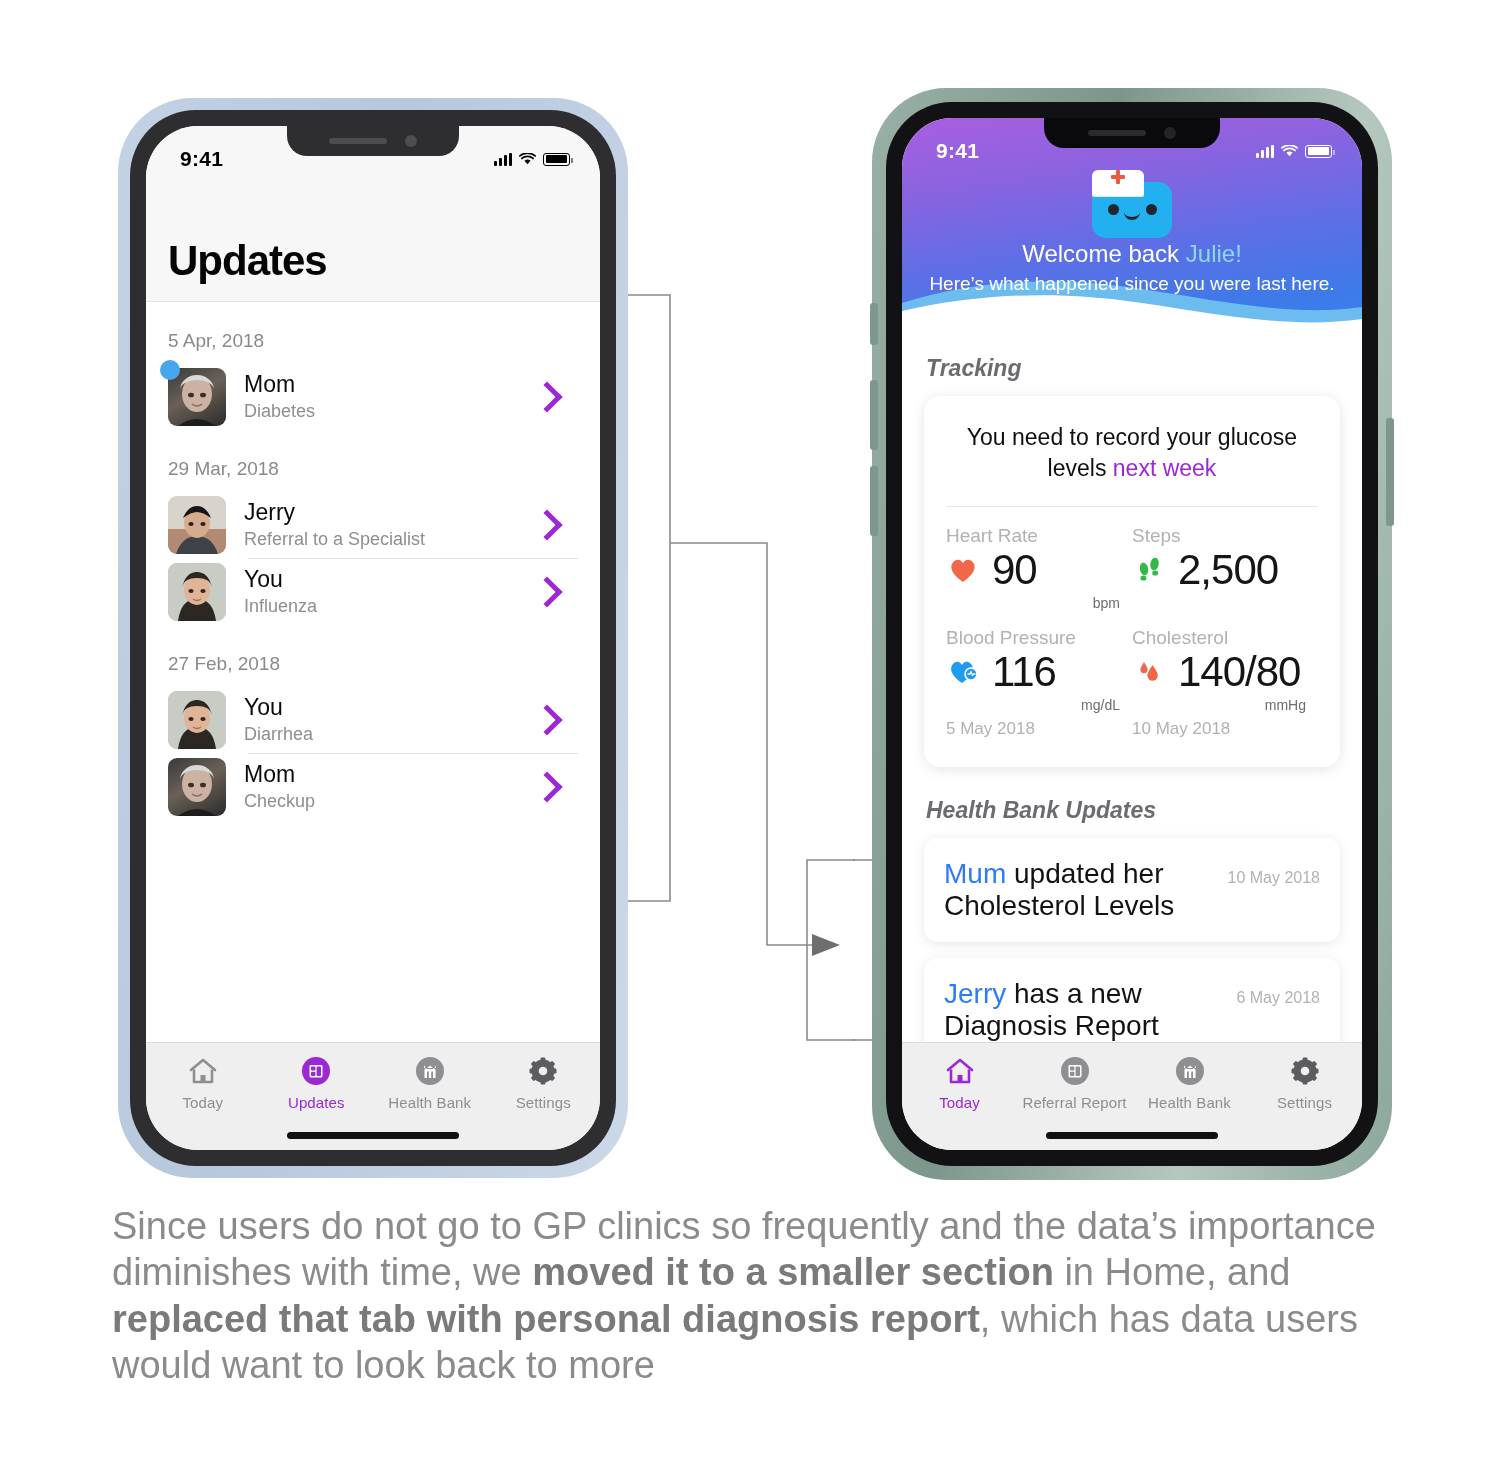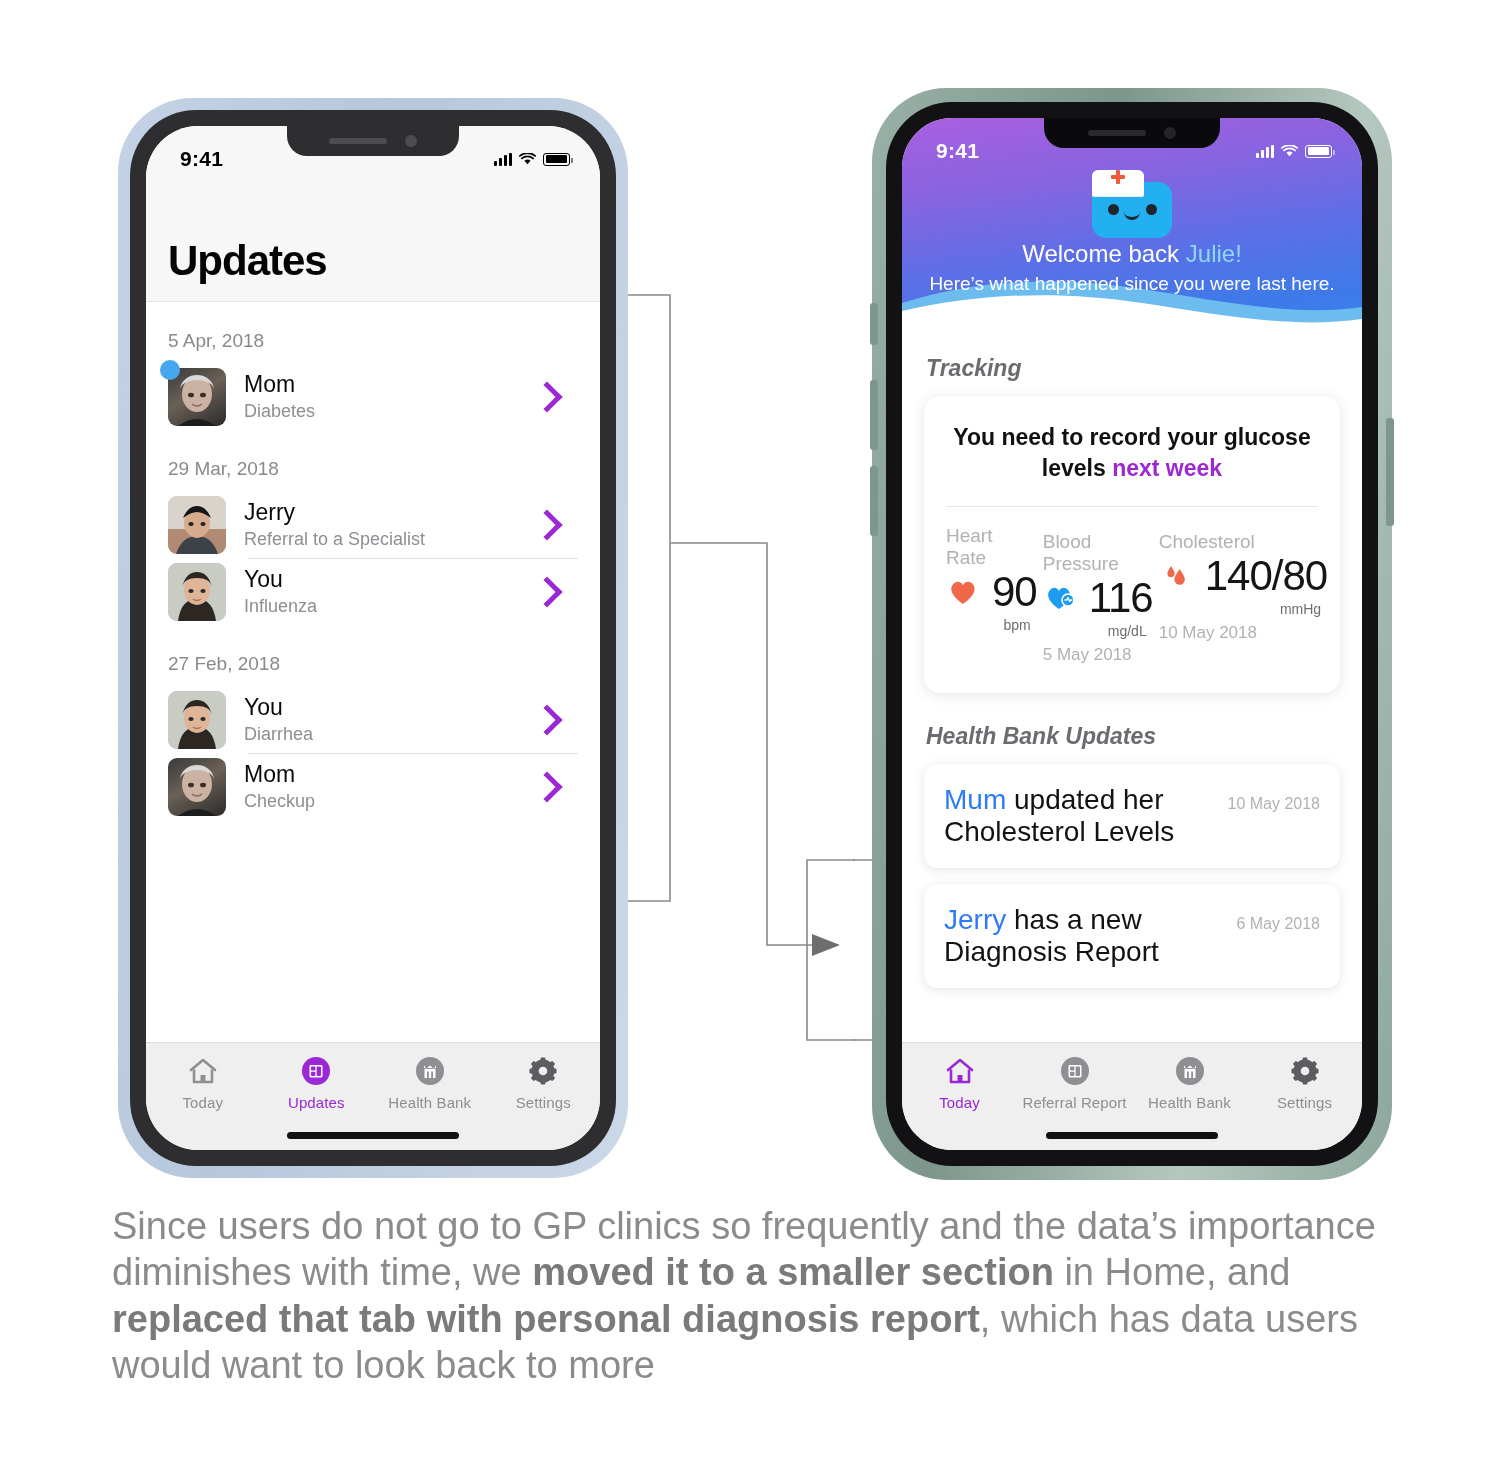--- a/index.html
+++ b/index.html
@@ -121,24 +121,24 @@
   .welcome { position:absolute; left:0; right:0; top: 122px; text-align:center; color:#fff; font-size:24px; }
   .welcome .nm { color:#8fd6f5; }
   .welcome-sub { position:absolute; left:0; right:0; top: 155px; text-align:center; color:#fff; font-size:19px; }
 
   .r-body { position:absolute; top: 215px; left:0; right:0; bottom: 108px; background:#fff; overflow:hidden; padding: 0 22px; }
   .sec-title { font-size: 23px; font-weight: bold; color:#6b6b70; margin: 22px 0 14px 2px; font-style: italic; }
   .track-card {
     background:#fff; border-radius: 16px; padding: 26px 22px 28px;
     box-shadow: 0 2px 14px rgba(0,0,0,.11);
   }
-  .glucose { text-align:center; font-size: 23px; font-weight: bold; color:#101010; line-height:1.34; }
+  .glucose { text-align:center; font-size: 23px; font-weight: normal; color:#101010; line-height:1.34; }
   .glucose .hl { color:#9c27d4; }
   .card-hr { height:1px; background:#e8e8e8; margin: 22px 0 18px; }
-  .metrics { display:grid; grid-template-columns: 1fr 1fr 1fr; row-gap: 10px; }
+  .metrics { display:grid; grid-template-columns: 1fr 1fr; row-gap: 10px; }
   .metric { padding-right: 6px; }
   .m-label { font-size: 19px; color:#b1b1b6; margin-bottom: 2px; }
   .m-valrow { display:flex; align-items:center; gap: 12px; }
   .m-ico { width: 34px; height: 30px; flex:none; display:flex; align-items:center; justify-content:center;}
   .m-val { font-size: 42px; color:#151515; letter-spacing:-1px; line-height:1; }
   .m-unit { text-align:right; font-size: 14px; color:#6d6d72; margin-top: 4px; padding-right: 6px;}
   .m-date { font-size: 17px; color:#b1b1b6; margin-top: 6px; }
 
   .hb-card {
     background:#fff; border-radius: 14px; padding: 20px 20px;
@@ -445,20 +445,35 @@
               <span class="m-ico">
                 <svg viewBox="0 0 30 26" width="30" height="26">
                     <path d="M15 25 C2 16 1 8 6.5 4 C10 1.4 13.6 3.4 15 6.2 C16.4 3.4 20 1.4 23.5 4 C29 8 28 16 15 25 Z" fill="#f0674a"></path>
                   </svg>
               </span>
               <span class="m-val">90</span>
             </div>
             <div class="m-unit">bpm</div>
           </div>
 
+          <div class="metric">
+            <div class="m-label">Steps</div>
+            <div class="m-valrow">
+              <span class="m-ico">
+                <svg viewBox="0 0 26 28" width="26" height="28">
+                  <ellipse cx="8" cy="13" rx="4.2" ry="6.4" fill="#35b84a" transform="rotate(-12 8 13)"></ellipse>
+                  <ellipse cx="7.4" cy="22" rx="3" ry="2.6" fill="#35b84a"></ellipse>
+                  <ellipse cx="18.5" cy="8" rx="4.2" ry="6.4" fill="#35b84a" transform="rotate(10 18.5 8)"></ellipse>
+                  <ellipse cx="19.2" cy="17" rx="3" ry="2.6" fill="#35b84a"></ellipse>
+                </svg>
+              </span>
+              <span class="m-val">2,500</span>
+            </div>
+            <div class="m-unit"></div>
+          </div>
 
           <div class="metric" style="margin-top:6px;">
             <div class="m-label">Blood Pressure</div>
             <div class="m-valrow">
               <span class="m-ico">
                 <svg viewBox="0 0 30 26" width="30" height="26">
                   <path d="M14 24 C2 16 1 8 6 4 C9.4 1.5 12.7 3.4 14 6 C15.3 3.4 18.6 1.5 22 4 C27 8 26 16 14 24 Z" fill="#1e9cf0"></path>
                   <circle cx="23" cy="15" r="6" fill="#1e9cf0" stroke="#fff" stroke-width="1.6"></circle>
                   <path d="M20 15 h2 l1 -2.4 l1.6 4 l1 -1.6 h1.4" stroke="#fff" stroke-width="1.3" fill="none" stroke-linecap="round" stroke-linejoin="round"></path>
                 </svg>

